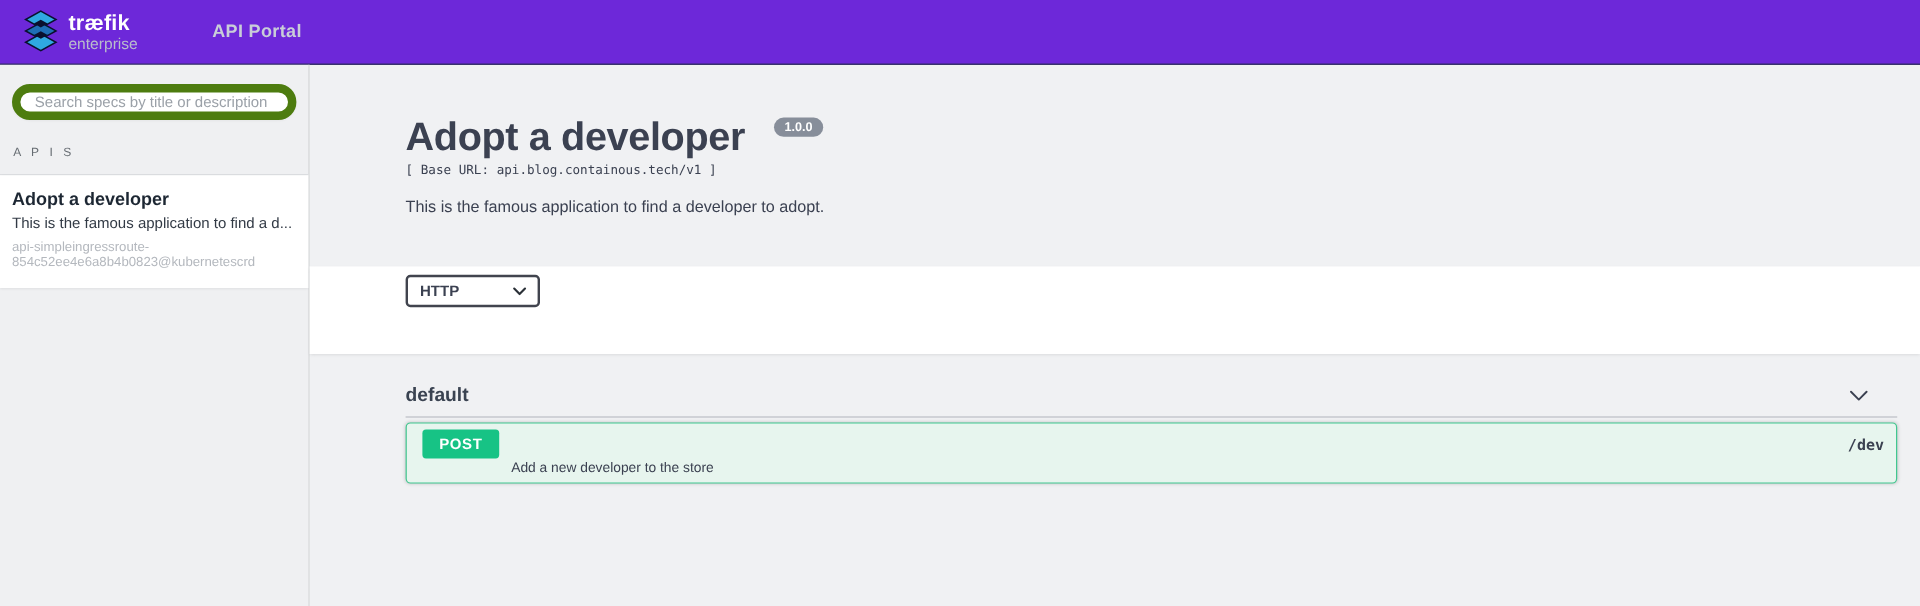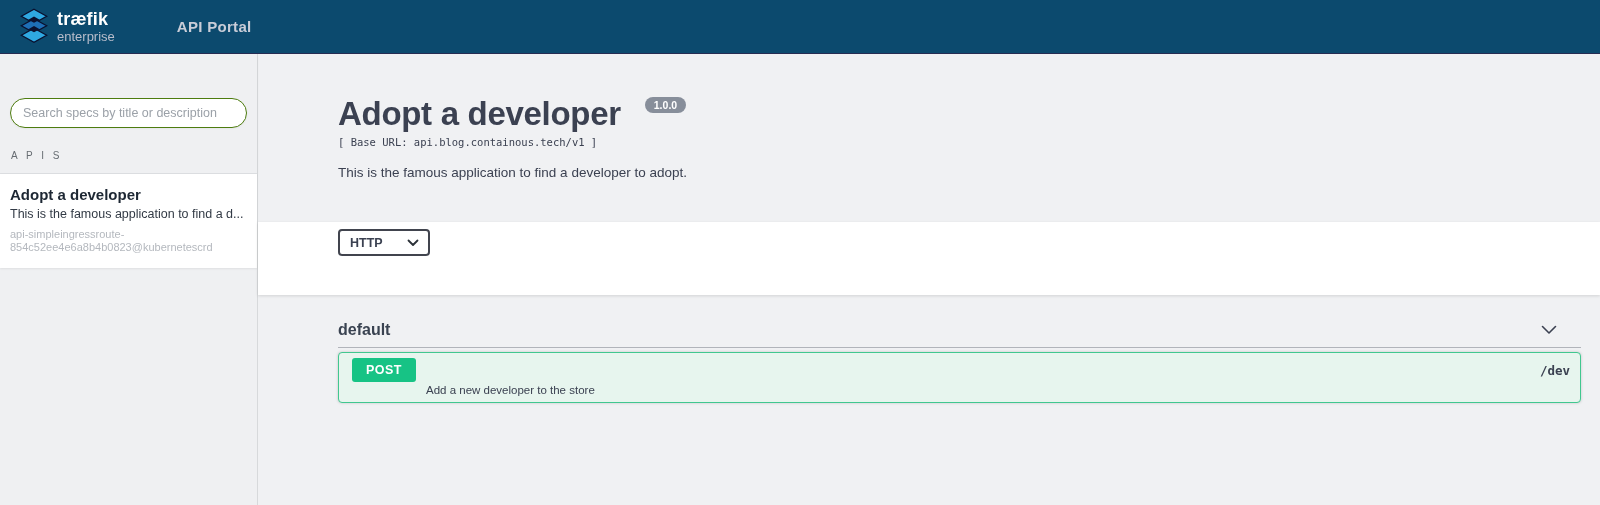--- a/index.html
+++ b/index.html
@@ -7,21 +7,21 @@
   body {
     font-family:"Liberation Sans", sans-serif;
     background:#f0f1f3;
     color:#3b4151;
     overflow:hidden;
   }
   .mono { font-family:"DejaVu Sans Mono","Liberation Mono",monospace; }
 
   
   .navbar {
-    height:54px; background:#0c4a6e;
+    height:54px; background:#6d28d9;
     display:flex; align-items:center;
     padding-left:18px;
     border-bottom:1px solid #262c52;
   }
   .brand { display:flex; align-items:center; cursor:pointer; }
   .brand-icon { width:32px; height:38px; margin-right:7px; }
   .brand-text { line-height:1; }
   .brand-name { color:#ffffff; font-size:18px; font-weight:bold; letter-spacing:.2px; }
   .brand-sub  { color:#b9bdcb; font-size:13px; margin-top:2px; }
   .nav-title { color:#c9cdd8; font-size:15px; font-weight:bold; margin-left:62px; letter-spacing:.3px; }
@@ -35,27 +35,26 @@
     border-right:1px solid #d7d9db;
     display:flex; flex-direction:column;
   }
   .sidebar-head {
     padding:16px 10px 12px 10px;
     border-bottom:1px solid #dcdee1;
     box-shadow:0 2px 3px rgba(0,0,0,.05);
   }
   .search-input {
     width:100%; height:30px;
-    border:1px solid #4d7c0f; border-radius:16px;
+    border:7px solid #4d7c0f; border-radius:16px;
     background:#ffffff; outline:none;
     padding:0 12px; font-size:12.5px;
     font-family:"Liberation Sans", sans-serif;
     color:#c2410c;
     box-shadow:0 1px 2px rgba(0,0,0,.04);
-    margin-top:28px;
   }
   .search-input::placeholder { color:#9ba1a8; }
   .apis-label {
     margin:22px 0 0 1px;
     font-size:10px; letter-spacing:3px;
     color:#666c72;
   }
   .spec-item {
     background:#ffffff;
     padding:12px 10px 14px 10px;
@@ -80,21 +79,21 @@
   .base-url { font-size:10.5px; color:#3b4151; margin-top:4px; }
   .api-desc { font-size:13.5px; color:#3b4151; margin-top:17px; }
 
   .scheme-section {
     height:73px; background:#ffffff;
     padding:7px 19px 0 80px;
     box-shadow:0 1px 3px rgba(0,0,0,.13);
   }
   .scheme-label { font-size:12px; font-weight:bold; color:#3b4151; margin-bottom:7px; }
   .scheme-select {
-    width:92px; height:27px;
+    width:112px; height:27px;
     border:2px solid #41444e; border-radius:4px;
     background:#ffffff;
     display:flex; align-items:center; justify-content:space-between;
     padding:0 9px 0 10px;
     font-size:12.5px; font-weight:bold; color:#3b4151;
     cursor:pointer;
   }
 
   .ops-section { padding:26px 19px 0 80px; }
   .tag-header {

